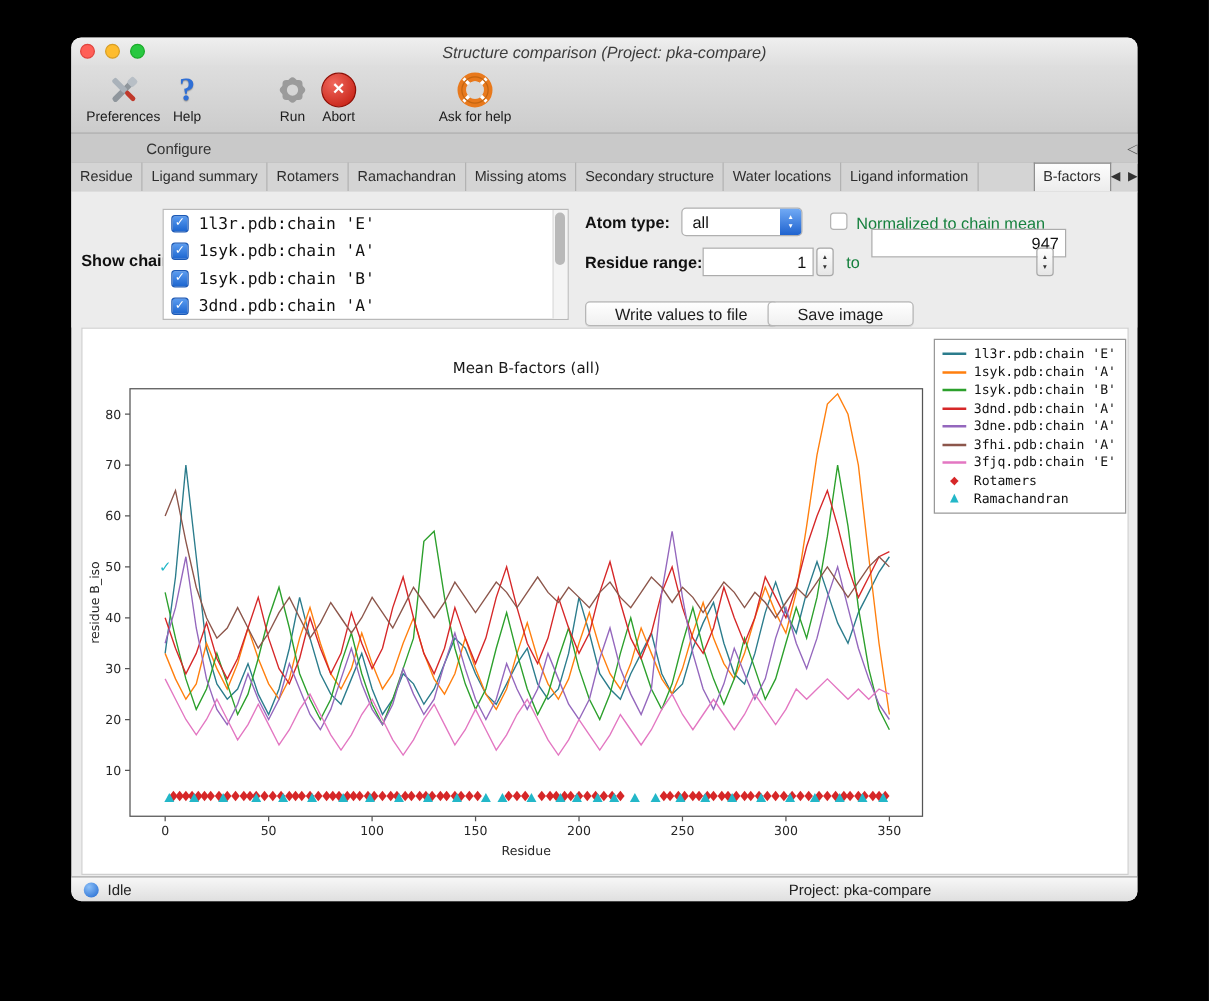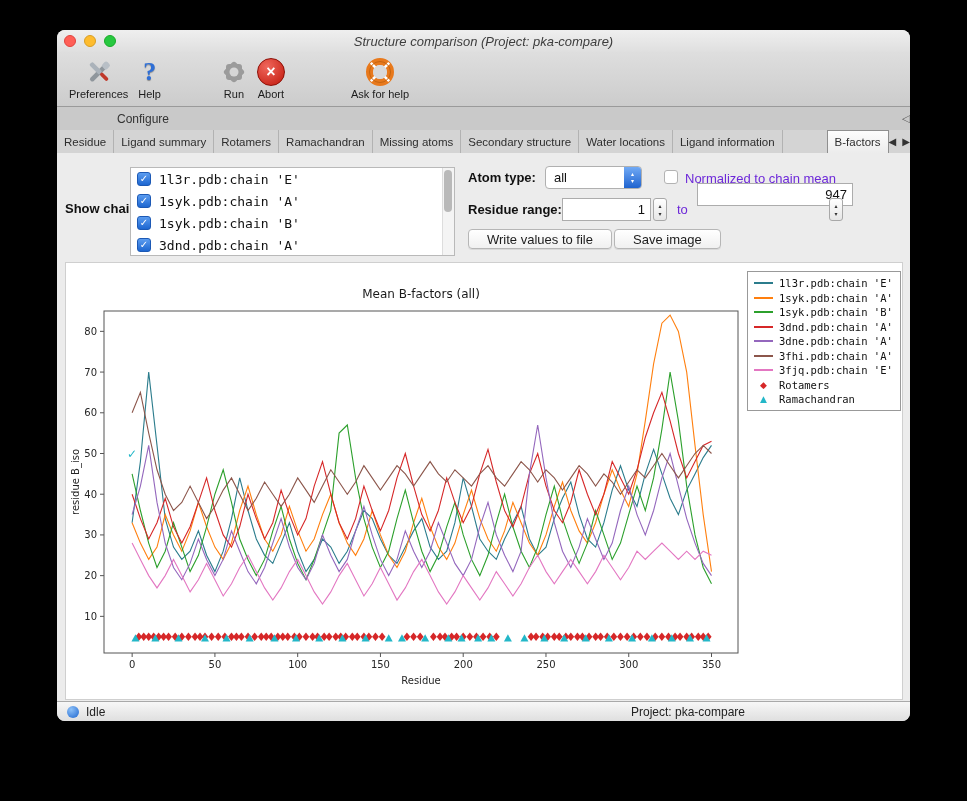--- a/index.html
+++ b/index.html
@@ -68,24 +68,24 @@
   .combo-stepper { width:17px; align-self:stretch; border-radius:0 3px 3px 0;
                    background:linear-gradient(#71aaf5,#1f63cf); color:#fff; font-size:6px; line-height:1.15;
                    display:flex; flex-direction:column; align-items:center; justify-content:center;
                    font-family:"DejaVu Sans",sans-serif; }
   .stepper { position:absolute; width:14px; height:23px; border:1px solid #a8a8a8; border-radius:3px;
              background:linear-gradient(#fff,#e6e6e6); display:flex; flex-direction:column; align-items:center;
              justify-content:center; font-size:6px; color:#333; line-height:1.2; box-sizing:border-box;
              font-family:"DejaVu Sans",sans-serif; }
   .numfield { position:absolute; height:23px; border:1px solid #acacac; background:#fff;
               font:13px "Liberation Sans", sans-serif; text-align:right; padding:0 5px; box-sizing:border-box; color:#111; }
-  .plainword { position:absolute; font-size:13px; color:#6d28d9; }
-  .btn { position:absolute; height:20px; padding:0 18px; background:linear-gradient(#ffffff,#f0f0f0);
+  .plainword { position:absolute; font-size:13px; color:#15803d; }
+  .btn { position:absolute; height:20px; padding:0 23px; background:linear-gradient(#ffffff,#f0f0f0);
          border:1px solid #b6b6b6; border-radius:4px; font:13px "Liberation Sans", sans-serif; color:#1c1c1c;
-         box-shadow:0 1px 0 rgba(0,0,0,.08); }
+         box-shadow:0 1px 0 rgba(0,0,0,.08);margin-top:12px; }
 
   
   .chart-panel { position:absolute; left:8px; top:232px; width:838px; height:438px; background:#fff;
                  border:1px solid #cfcfcf; box-sizing:border-box; }
   .legend { position:absolute; right:1px; top:8px; width:154px; background:#fff; border:1px solid #999;
             padding:5px 6px; display:flex; flex-direction:column; gap:2.5px; box-sizing:border-box; }
   .lg-row { display:flex; align-items:center; gap:6px; font:10.5px "DejaVu Sans Mono", monospace; color:#111;
             white-space:nowrap; }
   .lg-swatch { width:19px; height:2px; flex:0 0 auto; }
   .lg-glyph { width:19px; text-align:center; font-size:9px; flex:0 0 auto; font-family:"DejaVu Sans",sans-serif; }

